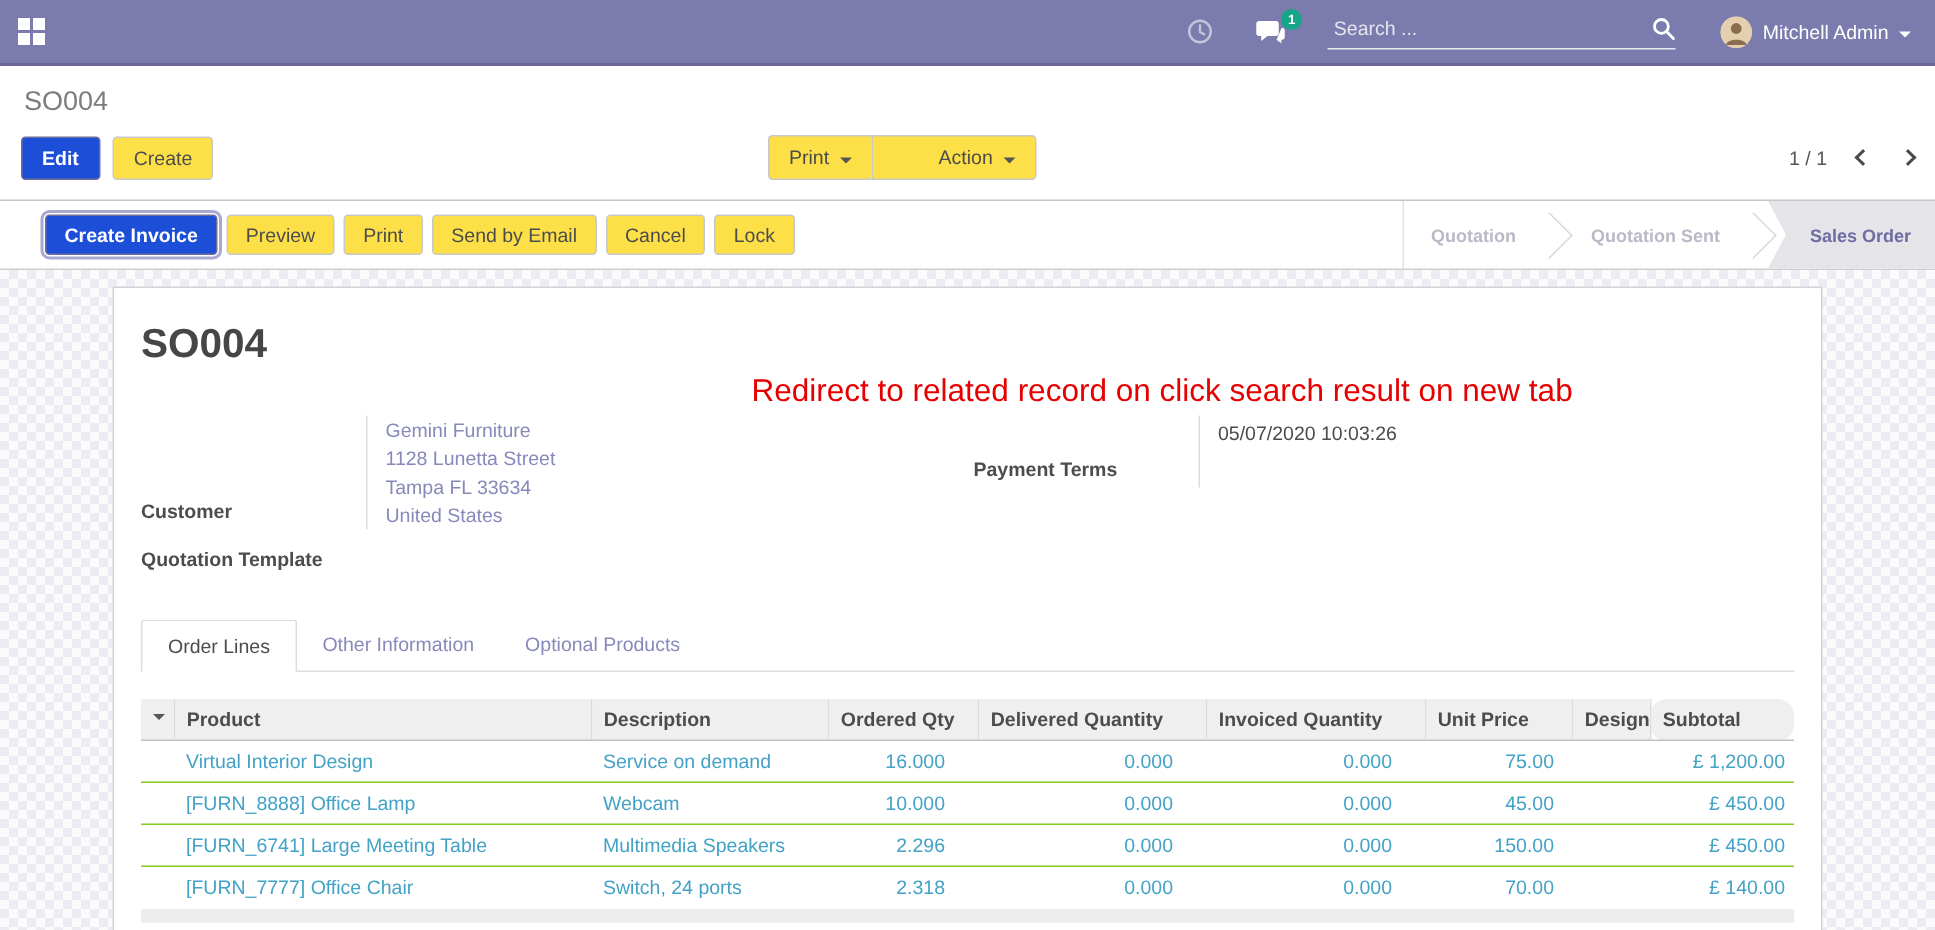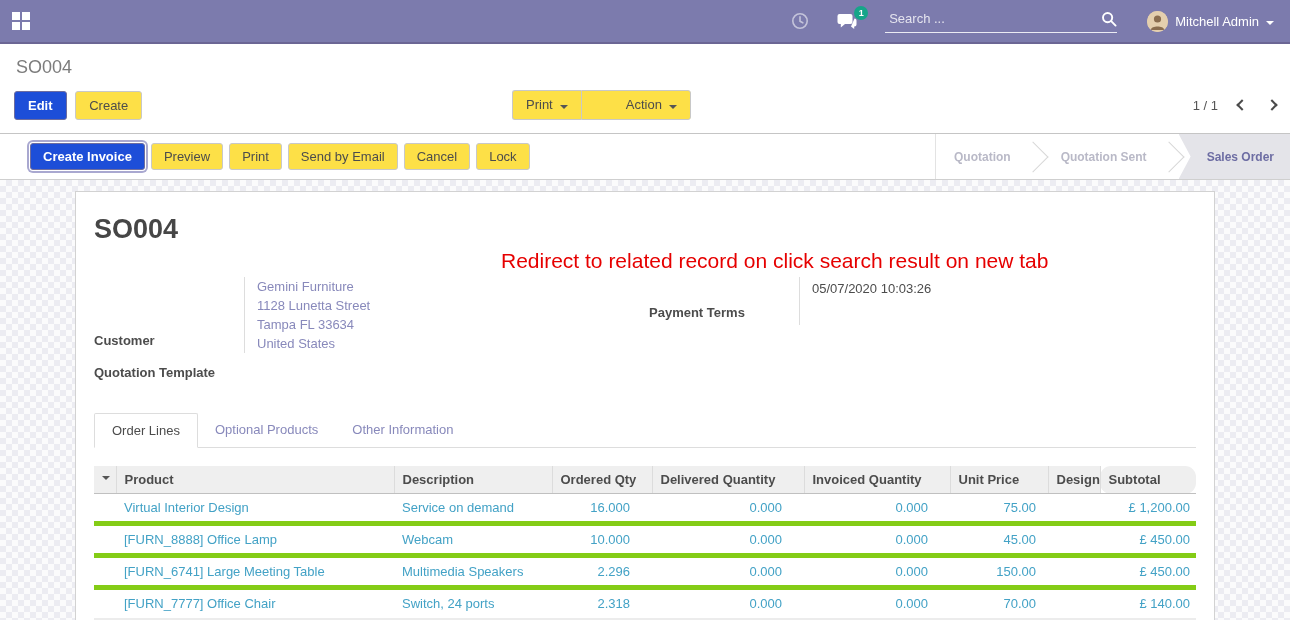--- a/index.html
+++ b/index.html
@@ -119,21 +119,21 @@
   }
 
   table.olist { width:100%; border-collapse:collapse; margin-top:18px; table-layout:fixed; }
   .olist th {
     background:#efefef; font-weight:bold; color:#4c4c4c; text-align:left;
     padding:6px 8px; border-bottom:1px solid #c0c0c0; border-left:1px solid #dcdcdc; font-size:13px;
     white-space:nowrap; overflow:hidden;
   }
   .olist th:first-child { border-left:none; }
   .olist td {
-    padding:6px 8px; color:#43a2c6; border-top:5px solid #84cc16; font-size:13px;
+    padding:6px 8px; color:#43a2c6; border-top:1px solid #84cc16; font-size:13px;
     white-space:nowrap; overflow:hidden; cursor:pointer;
   }
   .olist tbody tr:first-child td { border-top:none; }
   .num { text-align:right; }
   .padq { padding-right:22px !important; }
   .padp { padding-right:12px !important; }
   .pads { padding-right:6px !important;border-radius:11px; }
   .hcaret { width:0; height:0; border:4px solid transparent; border-top-color:#555; display:inline-block; margin-top:4px; cursor:pointer; }
   .table-strip { height:9px; background:#ececec; margin-top:1px; }
 </style>
@@ -257,22 +257,22 @@
           <div class="fvalue">
             <div>05/07/2020 10:03:26</div>
             <div></div>
           </div>
         </div>
       </div>
     </div>
 
     <div class="tabs">
       <span class="tab active">Order Lines</span>
+      <span class="tab">Other Information</span>
       <span class="tab">Optional Products</span>
-      <span class="tab">Other Information</span>
     </div>
 
     <table class="olist">
       <colgroup>
         <col style="width:22px">
           <col>
           <col style="width:158px">
           <col style="width:100px">
         <col style="width:152px">
           <col style="width:146px">

